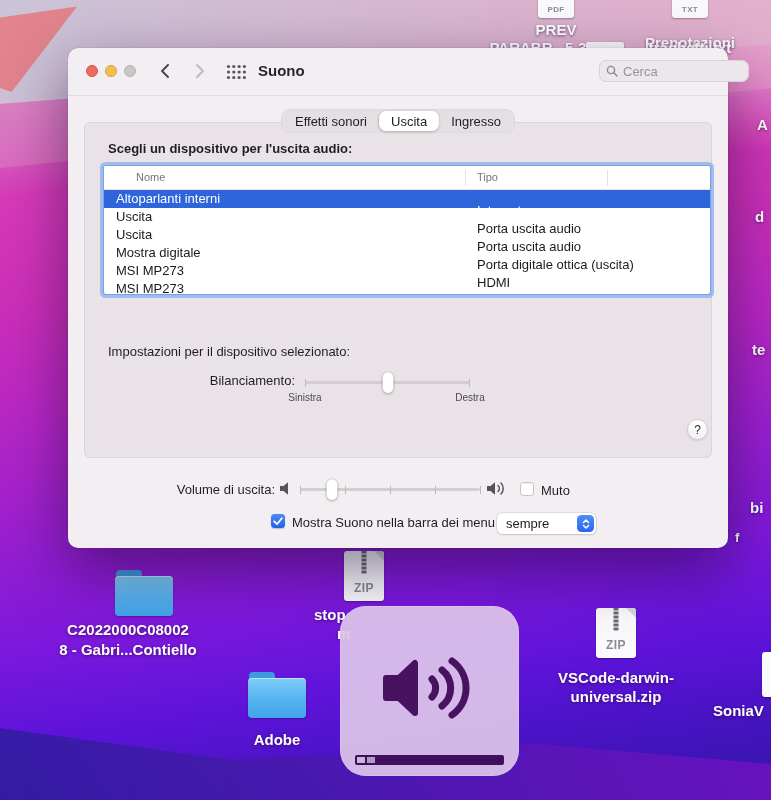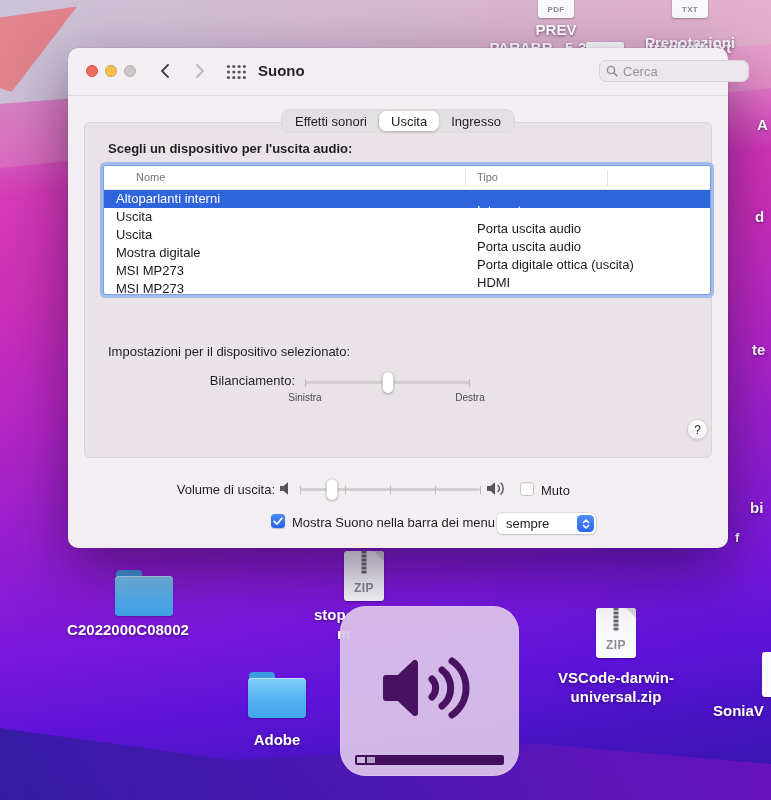--- a/index.html
+++ b/index.html
@@ -135,20 +135,21 @@
   <div class="icon-label" style="left:755px; top:207px;">d</div>
   <div class="icon-label" style="left:752px; top:340px;">te</div>
   <div class="icon-label" style="left:750px; top:498px;">bi</div>
   <div class="icon-label" style="left:735px; top:528px; font-size:13px;">f</div>
 
   <div class="folder-icon" style="left:115px; top:570px;">
     <div class="folder-tab"></div>
       <div class="folder-body"></div>
   </div>
   <div class="icon-label" style="left:23px; top:620px; width:210px;">C2022000C08002</div>
+  <div class="icon-label" style="left:23px; top:640px; width:210px;">8 - Gabri...Contiello</div>
 
   <div class="zip-icon" style="left:344px; top:551px;">
     <div class="zip-fold"></div>
       <div class="zip-strip"></div>
     <span class="zip-badge">ZIP</span>
   </div>
   <div class="icon-label" style="left:300px; top:605px; width:100px; text-align:left; padding-left:14px;">stop</div>
   <div class="icon-label" style="left:300px; top:624px; width:100px; text-align:left; padding-left:37px;">m</div>
 
   <div class="folder-icon" style="left:248px; top:672px;">

